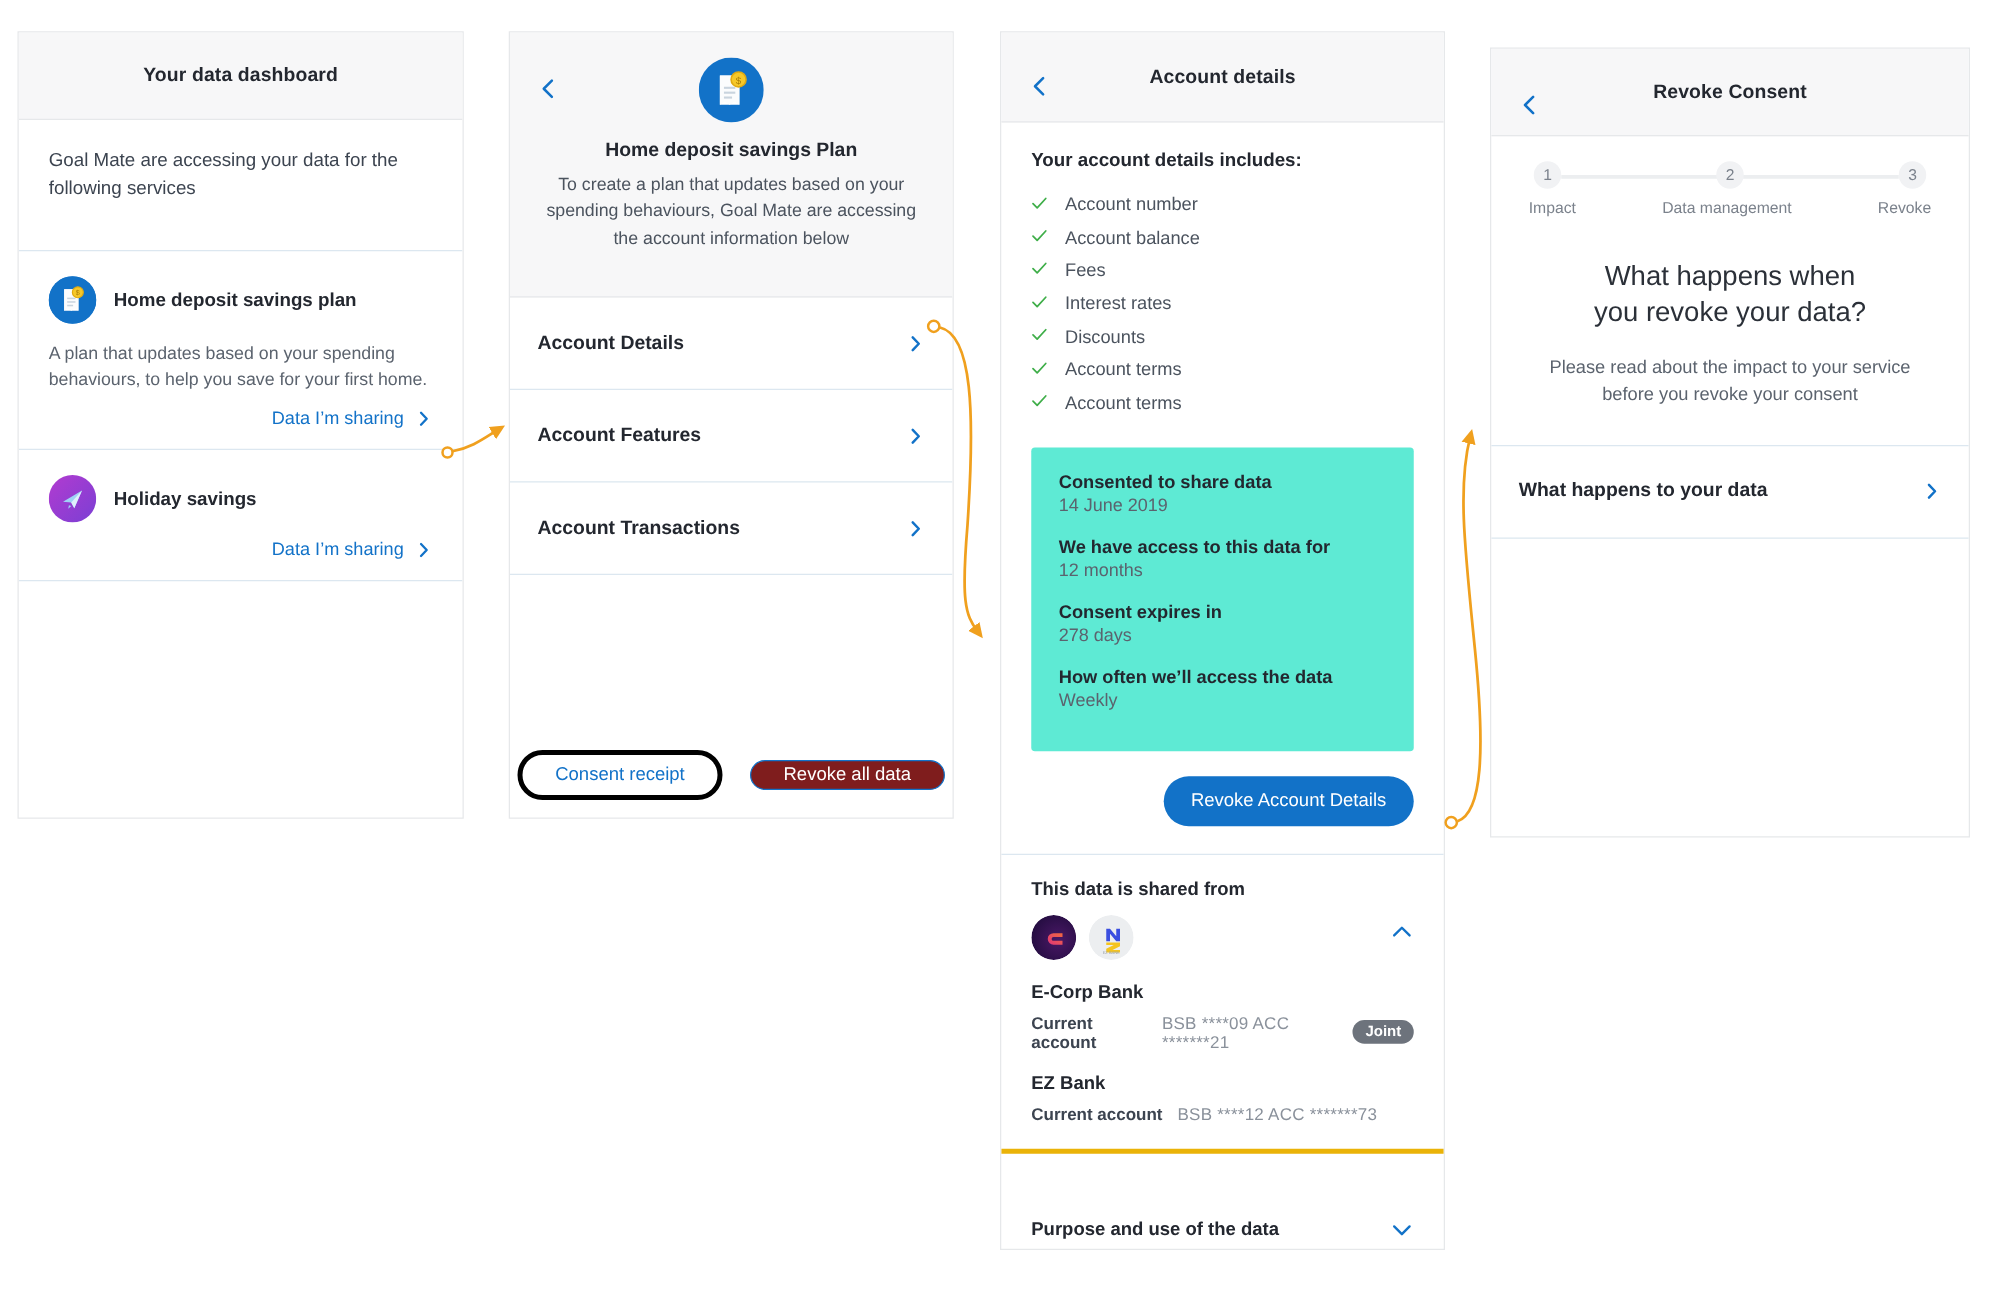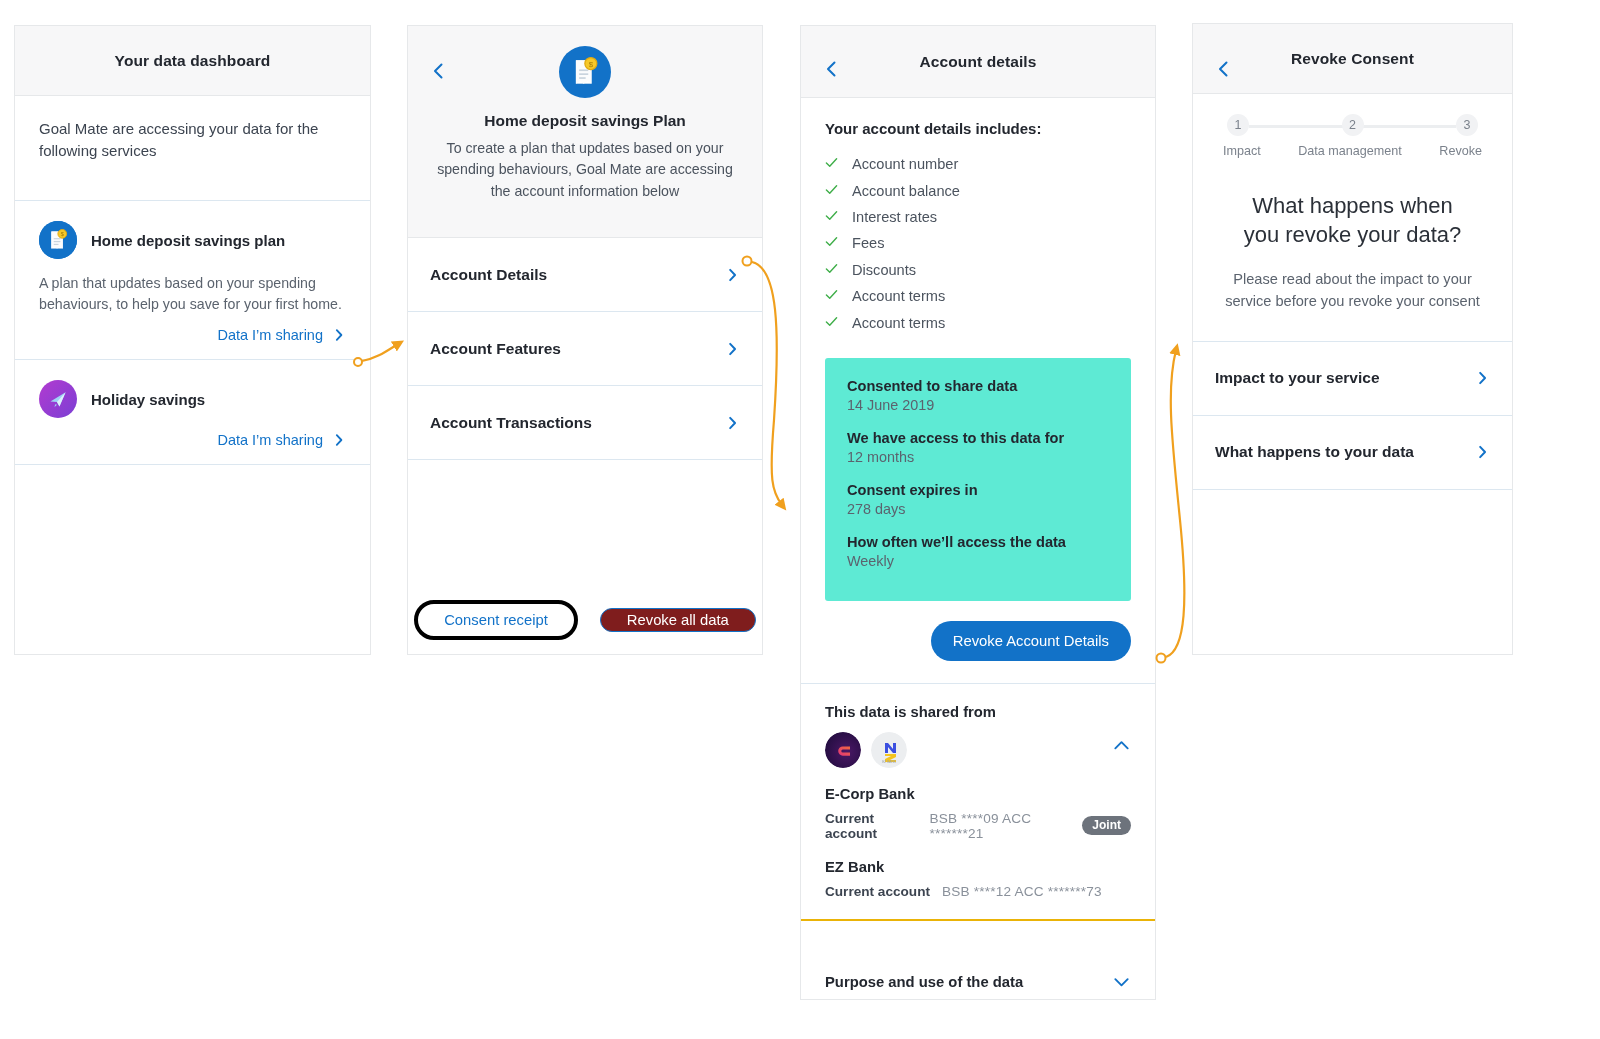--- a/index.html
+++ b/index.html
@@ -120,39 +120,39 @@
     margin:22px 0 0 0;background:#5eead4;border-radius:3px;
     padding:20px 22px 20px 22px;
   }
   .cb-item{margin-bottom:17px;}
   .cb-item:last-child{margin-bottom:12px;}
   .cb-k{font-size:14.6px;font-weight:bold;color:#23272f;}
   .cb-v{font-size:14.4px;color:#5b636e;margin-top:3px;}
   .p3-revoke-wrap{display:flex;justify-content:flex-end;padding:20px 24px 22px 24px;border-bottom:1px solid #dce7f0;}
   .btn-pill{height:40px;padding:0 22px;border-radius:22px;background:#1272c8;color:#fff;font-size:14.8px;
     display:inline-flex;align-items:center;border:none;cursor:pointer;}
-  .shared-sec{padding:20px 24px 20px 24px;border-bottom:2px solid #eab308;position:relative;}
+  .shared-sec{padding:20px 24px 20px 24px;border-bottom:4px solid #eab308;position:relative;}
   .shared-title{font-size:14.8px;font-weight:bold;color:#23272f;}
   .bank-logos{display:flex;gap:10px;margin-top:12px;}
   .bank-logo{width:36px;height:36px;border-radius:50%;overflow:hidden;position:relative;}
   .bank-name{font-size:14.8px;font-weight:bold;color:#23272f;margin-top:18px;}
   .acct-line{display:flex;align-items:center;gap:12px;margin-top:9px;}
   .acct-type{font-size:13.6px;font-weight:bold;color:#3c4450;}
   .acct-num{font-size:13.6px;color:#8a919b;letter-spacing:.2px;}
   .badge-joint{
     background:#6d737c;color:#fff;font-size:12px;font-weight:bold;
     border-radius:11px;padding:3px 10px 4px 10px;line-height:1;
   }
   .caret-btn{position:absolute;right:24px;color:#1272c8;}
   .caret-btn svg{display:block;width:19px;height:19px;}
   .purpose-sec{padding:24px 24px 24px 24px;position:relative;border-bottom:1px solid #dce7f0;display:flex;align-items:center;}
   .purpose-title{font-size:14.8px;font-weight:bold;color:#23272f;}
 
   
-  #panel4{left:1192px;top:23px;width:321px;height:632px;}
+  #panel4{left:1192px;top:38px;width:384px;height:632px;}
   #panel4 .panel-header{height:70px;display:flex;align-items:center;justify-content:center;}
   .stepper{padding:20px 30px 0 30px;position:relative;}
   .step-track{display:flex;align-items:center;justify-content:space-between;position:relative;padding:0 4px;}
   .step-line{position:absolute;left:26px;right:26px;top:11px;height:3px;background:#eceef0;}
   .step-dot{
     width:22px;height:22px;border-radius:50%;background:#f1f2f4;
     display:flex;align-items:center;justify-content:center;
     font-size:12.5px;color:#7b828c;position:relative;z-index:2;
   }
   .step-labels{display:flex;justify-content:space-between;margin-top:8px;}
@@ -318,27 +318,27 @@
         <li>
           <span><svg viewBox="0 0 14 14">
                 <path d="M1.5 7.5l3.6 3.6L12.5 3" fill="none" stroke="#3fae49" stroke-width="1.5" stroke-linecap="round" stroke-linejoin="round"></path>
               </svg></span>
           <span>Account balance</span>
         </li>
         <li>
           <span><svg viewBox="0 0 14 14">
                 <path d="M1.5 7.5l3.6 3.6L12.5 3" fill="none" stroke="#3fae49" stroke-width="1.5" stroke-linecap="round" stroke-linejoin="round"></path>
               </svg></span>
+          <span>Fees</span>
+        </li>
+        <li>
+          <span><svg viewBox="0 0 14 14">
+                <path d="M1.5 7.5l3.6 3.6L12.5 3" fill="none" stroke="#3fae49" stroke-width="1.5" stroke-linecap="round" stroke-linejoin="round"></path>
+              </svg></span>
           <span>Interest rates</span>
-        </li>
-        <li>
-          <span><svg viewBox="0 0 14 14">
-                <path d="M1.5 7.5l3.6 3.6L12.5 3" fill="none" stroke="#3fae49" stroke-width="1.5" stroke-linecap="round" stroke-linejoin="round"></path>
-              </svg></span>
-          <span>Fees</span>
         </li>
         <li>
           <span><svg viewBox="0 0 14 14">
                 <path d="M1.5 7.5l3.6 3.6L12.5 3" fill="none" stroke="#3fae49" stroke-width="1.5" stroke-linecap="round" stroke-linejoin="round"></path>
               </svg></span>
           <span>Discounts</span>
         </li>
         <li>
           <span><svg viewBox="0 0 14 14">
                 <path d="M1.5 7.5l3.6 3.6L12.5 3" fill="none" stroke="#3fae49" stroke-width="1.5" stroke-linecap="round" stroke-linejoin="round"></path>
@@ -462,28 +462,20 @@
 
     <div class="p4-h1">
       <div>What happens when</div>
       <div>you revoke your data?</div>
     </div>
     <div class="p4-sub">Please read about the impact to your service before you revoke your consent</div>
 
     <div class="p4-divider"></div>
 
     <div class="row" style="height:74px;">
-      <span class="row-label">Impact to your service</span>
-      <span class="row-chevron">
-        <svg viewBox="0 0 16 16">
-            <path d="M5.5 2.5l5.2 5.5-5.2 5.5" fill="none" stroke="#1272c8" stroke-width="2.1" stroke-linecap="round" stroke-linejoin="round"></path>
-          </svg>
-      </span>
-    </div>
-    <div class="row" style="height:74px;">
       <span class="row-label">What happens to your data</span>
       <span class="row-chevron">
         <svg viewBox="0 0 16 16">
             <path d="M5.5 2.5l5.2 5.5-5.2 5.5" fill="none" stroke="#1272c8" stroke-width="2.1" stroke-linecap="round" stroke-linejoin="round"></path>
           </svg>
       </span>
     </div>
   </div>
 
   <svg class="connectors" width="1600" height="1039" viewBox="0 0 1600 1039">

